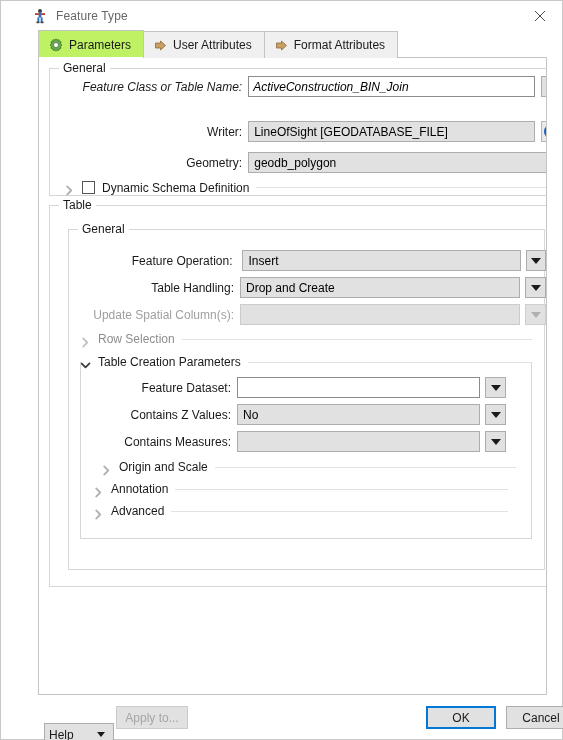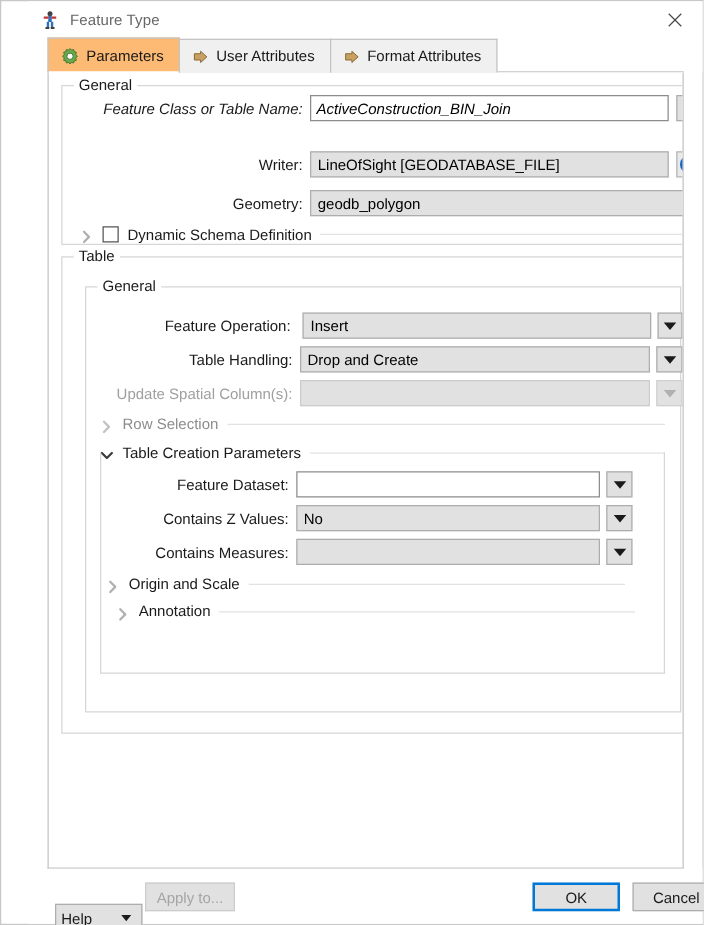--- a/index.html
+++ b/index.html
@@ -79,21 +79,21 @@
     padding: 0 12px 0 10px;
     font-size: 12px;
     color: #1a1a1a;
     background: #f0f0f0;
     border: 1px solid #c4c4c4;
     border-bottom: none;
     margin-right: -1px;
     z-index: 1;
   }
   .tab.active {
-    background: #fdba74;
+    background: #bef264;
     height: 28px;
     z-index: 3;
   }
   .tab.active::after {
     content: "";
     position: absolute;
     left: 0; right: 0; bottom: -1px;
     height: 2px;
     background: #ffffff;
   }
@@ -468,40 +468,49 @@
           </div>
 
           <div class="row" style="left:0; top:69px; width:452px;">
             <span class="flabel" style="width:150px;">Contains Measures:</span>
             <span class="combo" style="width:243px; margin-left:6px;"></span>
             <span class="dropbtn" style="margin-left:5px;">
               <span class="tri"></span>
             </span>
           </div>
 
-          <div class="sect" style="left:4px; top:99px; width:415px;">
+          <div class="sect" style="left:20px; top:99px; width:415px;">
             <span class="chev-box">
               <svg width="11" height="11" viewBox="0 0 11 11">
                   <path d="M3.2 1.4 L7.2 5.5 L3.2 9.6" fill="none" stroke="#b0b0b0" stroke-width="1.8" stroke-linecap="round" stroke-linejoin="round"></path>
                 </svg>
             </span>
             <span class="sect-title">Origin and Scale</span>
             <span class="rule"></span>
           </div>
 
           <div class="sect" style="left:12px; top:121px; width:415px;">
             <span class="chev-box">
               <svg width="11" height="11" viewBox="0 0 11 11">
                   <path d="M3.2 1.4 L7.2 5.5 L3.2 9.6" fill="none" stroke="#b0b0b0" stroke-width="1.8" stroke-linecap="round" stroke-linejoin="round"></path>
                 </svg>
             </span>
             <span class="sect-title">Annotation</span>
             <span class="rule"></span>
           </div>
 
+          <div class="sect" style="left:12px; top:143px; width:415px;">
+            <span class="chev-box">
+              <svg width="11" height="11" viewBox="0 0 11 11">
+                  <path d="M3.2 1.4 L7.2 5.5 L3.2 9.6" fill="none" stroke="#b0b0b0" stroke-width="1.8" stroke-linecap="round" stroke-linejoin="round"></path>
+                </svg>
+            </span>
+            <span class="sect-title">Advanced</span>
+            <span class="rule"></span>
+          </div>
 
         </div>
       </div>
     </div>
 
   </div>
 
   <div class="footer">
 
     <div class="helpbtn" style="left:21px; top:28px; width:70px;gap:16px;">

